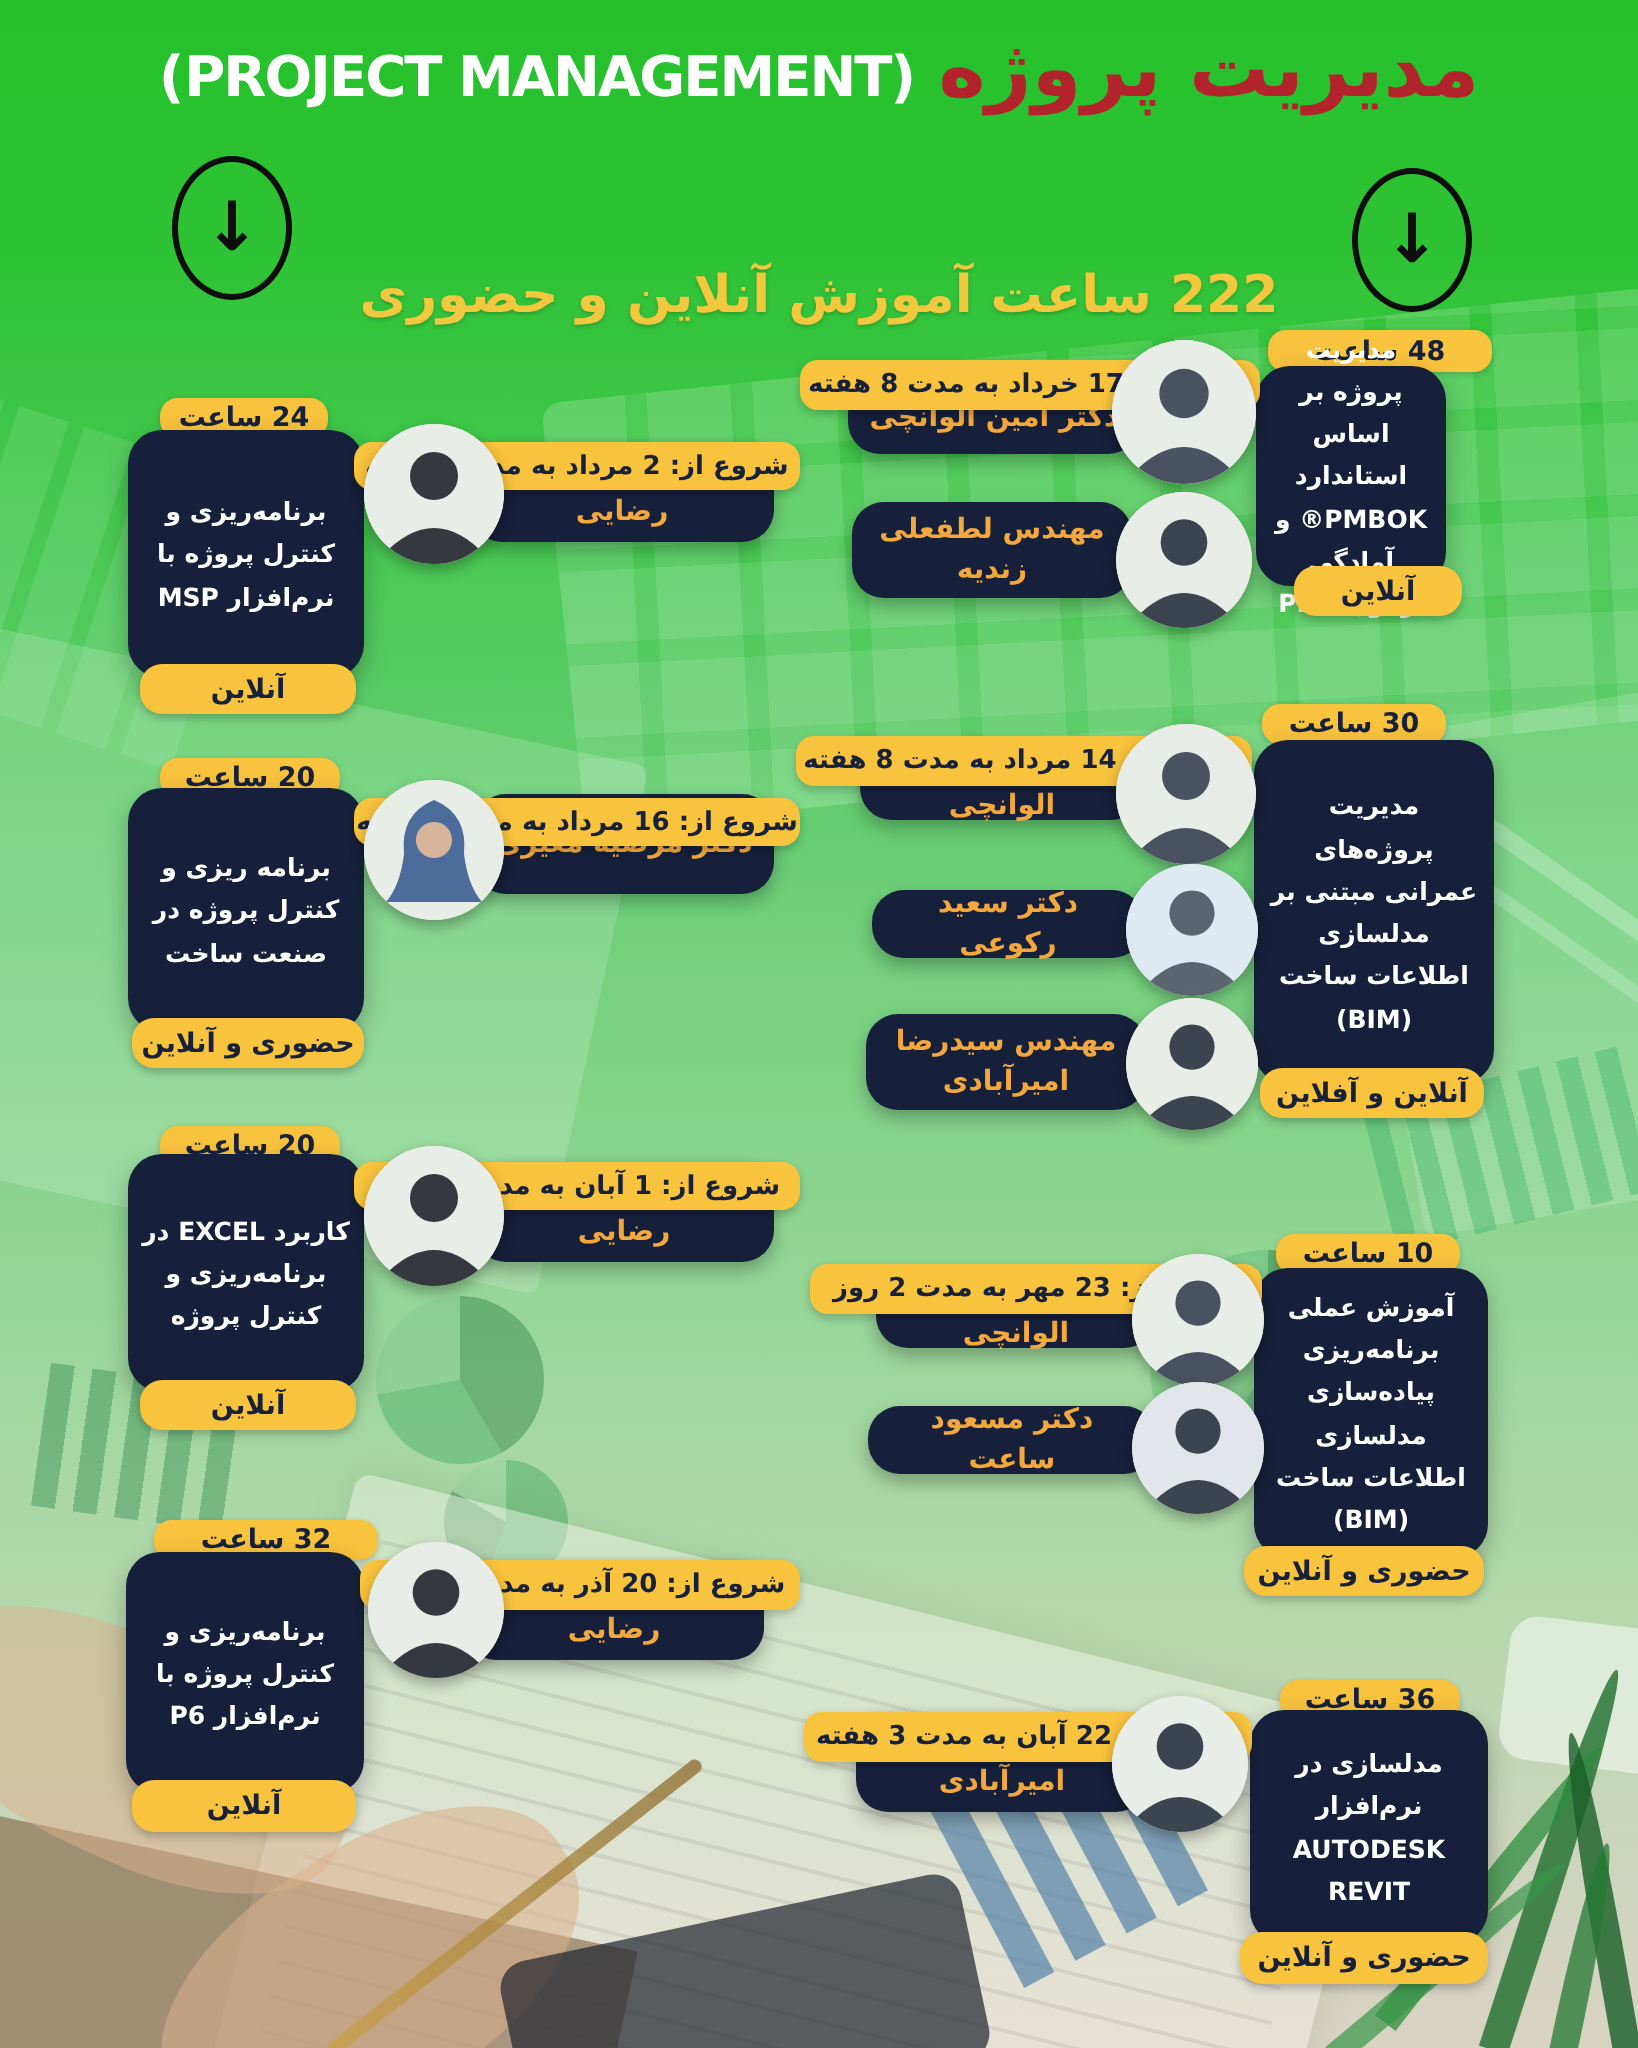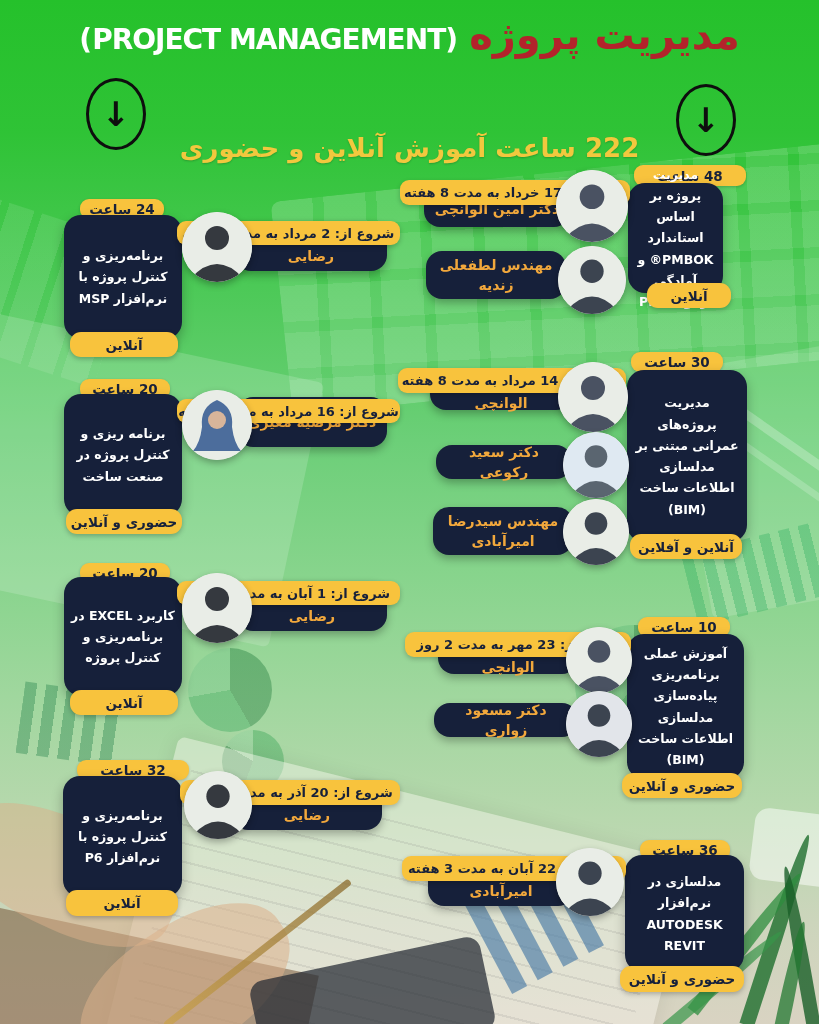--- a/index.html
+++ b/index.html
@@ -211,21 +211,21 @@
     </div>
   <div class="mode" style="left:622px;top:773px;width:120px;height:25px;">حضوری و آنلاین</div>
   <div class="npill" style="left:438px;top:640px;width:140px;height:34px;">دکتر امین الوانچی</div>
   <div class="avatar" style="left:566px;top:627px;width:66px;height:66px;">
       <svg viewBox="0 0 70 70">
         <circle cx="35" cy="35" r="35" fill="#e9ede7"></circle>
         <circle cx="35" cy="26" r="12" fill="#4a5262"></circle>
         <path d="M9 66 Q35 38 61 66 L61 70 L9 70 Z" fill="#4a5262"></path>
       </svg>
     </div>
-  <div class="npill" style="left:434px;top:703px;width:144px;height:34px;">دکتر مسعود زواری</div>
+  <div class="npill" style="left:434px;top:703px;width:144px;height:34px;">دکتر مسعود ساعت</div>
   <div class="avatar" style="left:566px;top:691px;width:66px;height:66px;">
       <svg viewBox="0 0 70 70">
         <circle cx="35" cy="35" r="35" fill="#e2e5ea"></circle>
         <circle cx="35" cy="26" r="12" fill="#3c4450"></circle>
         <path d="M9 66 Q35 38 61 66 L61 70 L9 70 Z" fill="#3c4450"></path>
       </svg>
     </div>
 
   <div class="sched" style="left:180px;top:748px;width:220px;height:25px;">شروع از: 20 آذر به مدت 4 هفته</div>
   <div class="badge" style="left:77px;top:760px;width:112px;height:20px;">32 ساعت</div>

